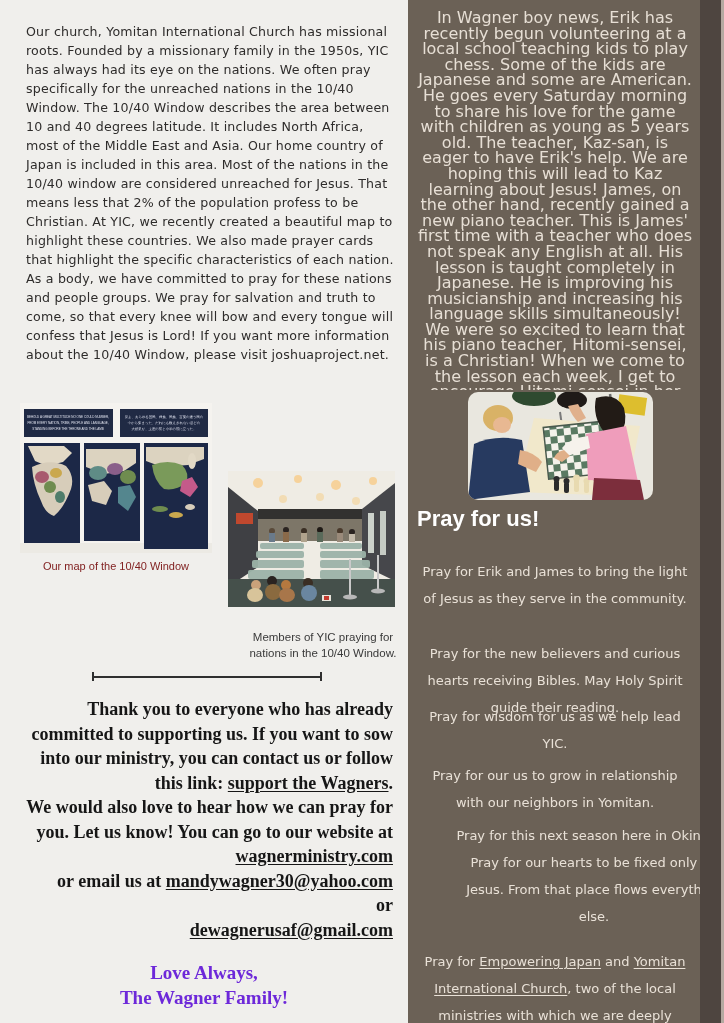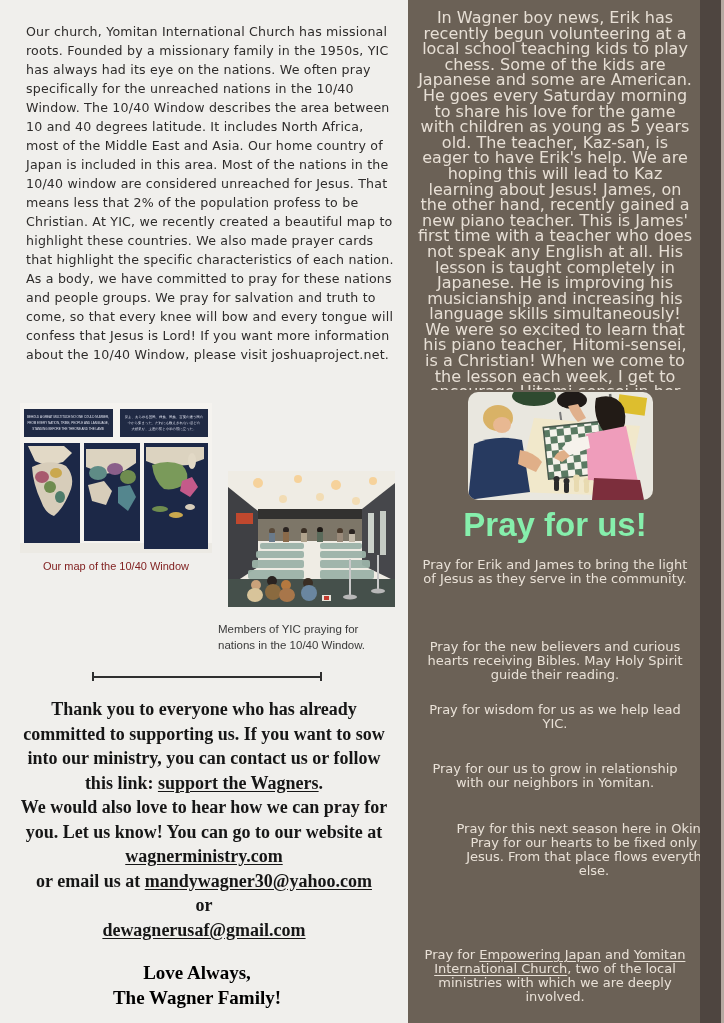--- a/index.html
+++ b/index.html
@@ -8,50 +8,50 @@
 
   
   .left-col{position:absolute;left:0;top:0;width:460px;height:1023px;background:#f0efec;}
   .intro{position:absolute;left:26px;top:22px;width:372px;margin:0;
          font-family:cursive,"DejaVu Sans",sans-serif;
          font-size:12.6px;line-height:19px;letter-spacing:.2px;color:#2e2c2b;text-align:left;}
   .map-fig{position:absolute;left:20px;top:403px;width:192px;height:150px;}
   .map-caption{position:absolute;left:14px;top:560px;width:204px;margin:0;
                font-size:11px;color:#7f1d1d;text-align:center;}
   .church-fig{position:absolute;left:228px;top:471px;width:167px;height:136px;}
-  .church-caption{position:absolute;left:214px;top:617px;width:194px;margin:4px;
-                  font-size:11.5px;line-height:16px;color:#3a3a3a;text-align:left;}
+  .church-caption{position:absolute;left:214px;top:617px;width:194px;margin:12px;
+                  font-size:11.5px;line-height:16px;color:#3a3a3a;text-align:center;}
   .church-caption span{display:block;}
   .divider{position:absolute;left:92px;top:672px;width:230px;height:9px;}
   .divider .bar{position:absolute;left:0;right:0;top:4px;height:1.6px;background:#2f2f2f;}
   .divider .tick-l,.divider .tick-r{position:absolute;top:0;width:1.6px;height:9px;background:#2f2f2f;}
   .divider .tick-l{left:0;}.divider .tick-r{right:0;}
   .support-text{position:absolute;left:15px;top:697px;width:378px;margin:0;
         font-family:"Liberation Serif",serif;font-weight:bold;
-        font-size:18px;line-height:24.5px;color:#161616;text-align:center;}
-  .closing{position:absolute;left:8px;top:960px;width:378px;margin:0;
+        font-size:18px;line-height:24.5px;color:#161616;text-align:right;}
+  .closing{position:absolute;left:15px;top:960px;width:378px;margin:0;
         font-family:"Liberation Serif",serif;font-weight:bold;
-        font-size:19px;line-height:25px;color:#000000;text-align:center;}
+        font-size:19px;line-height:25px;color:#6d28d9;text-align:center;}
   .closing span{display:block;}
   .u{color:inherit;text-decoration:underline;text-underline-offset:2px;cursor:pointer;}
 
   
   .right-col{position:absolute;left:408px;top:0;width:316px;height:1023px;background:#6b6156;}
   .edge-dark{position:absolute;left:292px;top:0;width:21px;height:1023px;background:#4e4540;}
   .edge-light{position:absolute;left:313px;top:0;width:3px;height:1023px;background:#b5a9a1;}
   .news{position:absolute;left:9px;top:10px;width:276px;max-height:380px;overflow:hidden;margin:0;
         font-family:"DejaVu Sans",sans-serif;font-size:16px;line-height:15.6px;
         color:#e7dfd5;text-align:center;}
   .chess-fig{position:absolute;left:60px;top:392px;width:185px;height:108px;
         border-radius:10px;overflow:hidden;}
   .pray-heading{position:absolute;left:9px;top:506px;width:276px;margin:0;
-        font-family:"Liberation Sans",sans-serif;font-weight:bold;font-size:33px;
-        color:#86efac;text-align:center;}
+        font-family:"Liberation Sans",sans-serif;font-weight:bold;font-size:22px;
+        color:#ffffff;text-align:left;}
   .prayer{position:absolute;left:9px;width:276px;margin:0;
-        font-family:"DejaVu Sans",sans-serif;font-size:13px;line-height:14px;
+        font-family:"DejaVu Sans",sans-serif;font-size:13px;line-height:27px;
         color:#e9e1d7;text-align:center;}
   .p1{top:558px;} .p2{top:640px;} .p3{top:703px;} .p4{top:762px;} .p5{top:822px;margin-left:39px;} .p6{top:948px;}
   .prayer .u{color:inherit;}
 </style>
 </head>
 <body>
 
 <div class="page">
 
   <div class="left-col">

